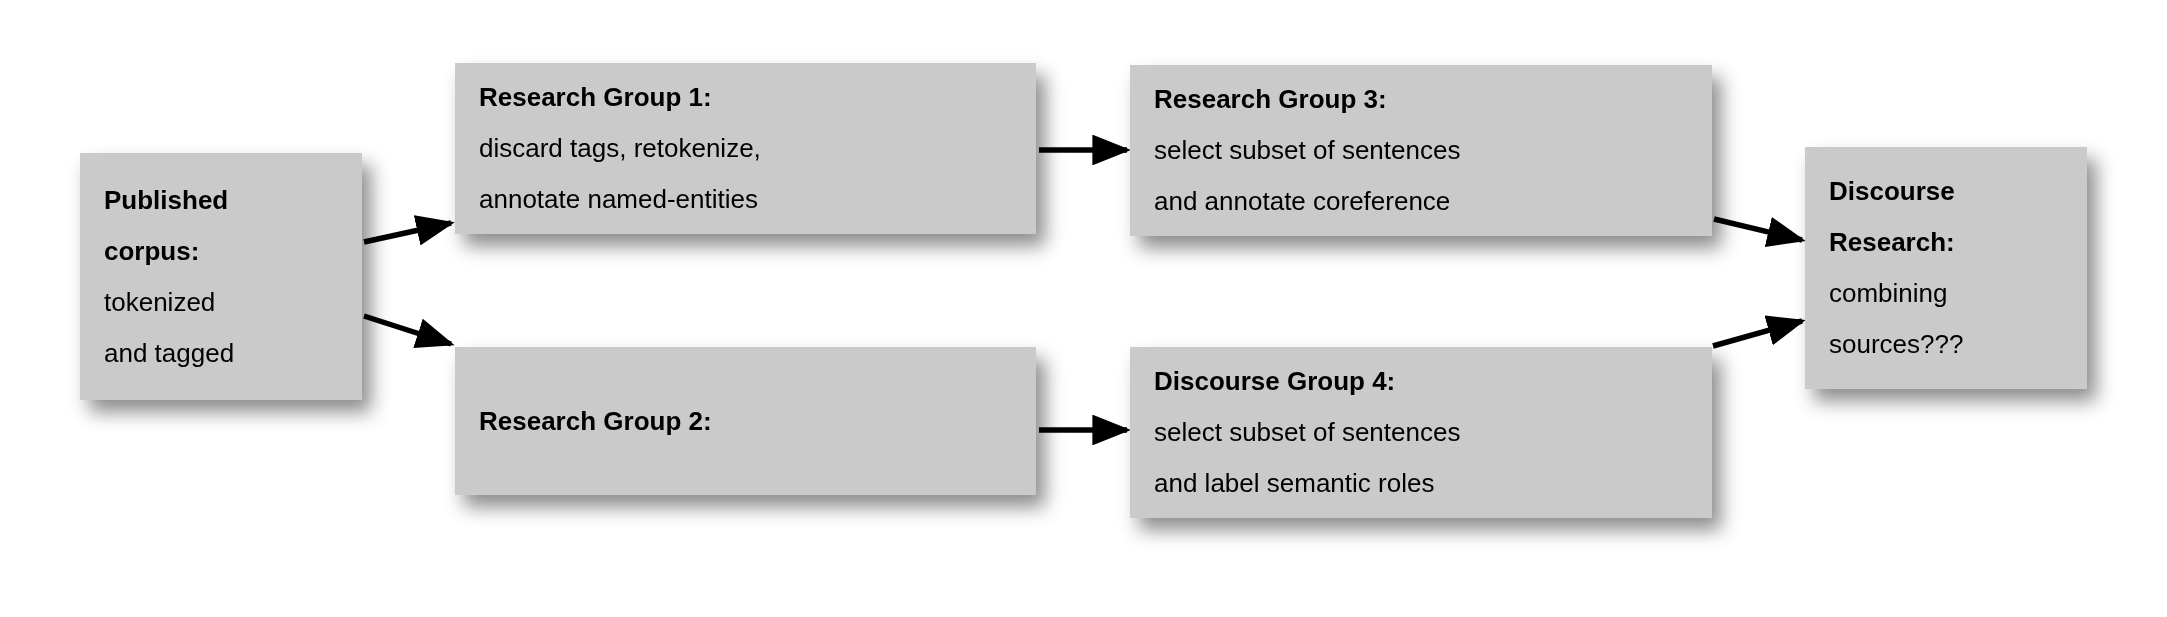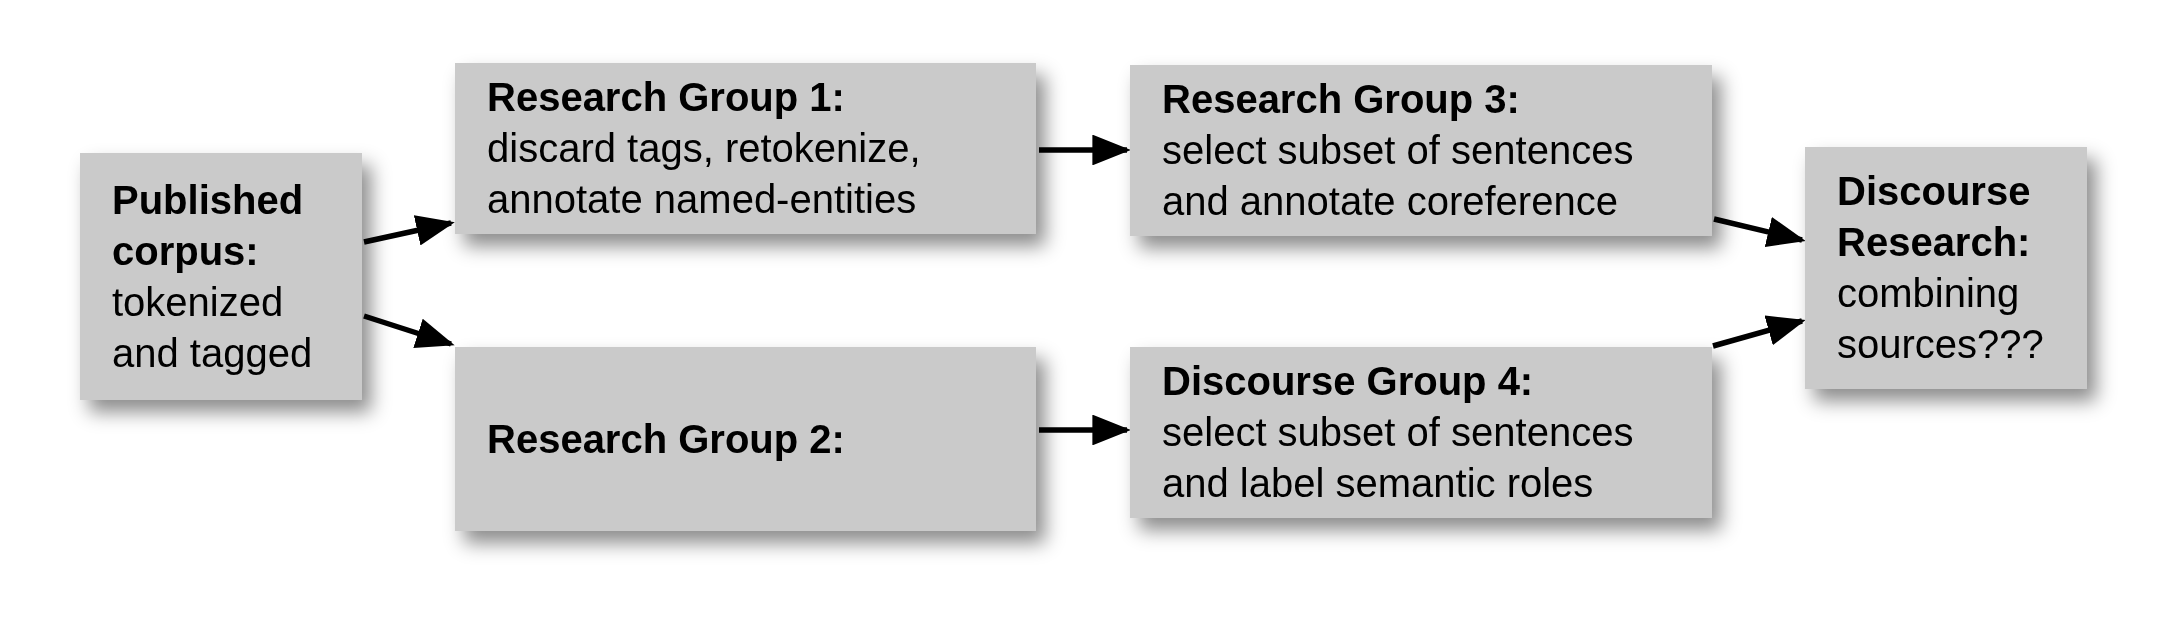--- a/index.html
+++ b/index.html
@@ -10,23 +10,23 @@
     background: #ffffff;
     font-family: "Liberation Sans", sans-serif;
     overflow: hidden;
   }
   .node {
     position: absolute;
     box-sizing: border-box;
     background: #cacaca;
     color: #000000;
     box-shadow: 9px 12px 18px rgba(0, 0, 0, 0.45);
-    font-size: 40px;
+    font-size: 26px;
     line-height: 51px;
-    padding: 0 32px;
+    padding: 0 24px;
     display: flex;
     flex-direction: column;
     justify-content: center;
   }
   .node .title {
     display: block;
     font-weight: bold;
     white-space: pre-line;
   }
   .node .body {
@@ -71,21 +71,21 @@
     <span class="body">tokenized
 and tagged</span>
   </div>
 
   <div class="node" style="left:455px; top:63px; width:581px; height:171px;">
     <span class="title">Research Group 1:</span>
     <span class="body">discard tags, retokenize,
 annotate named-entities</span>
   </div>
 
-  <div class="node" style="left:455px; top:347px; width:581px; height:184px;">
+  <div class="node" style="left:455px; top:347px; width:581px; height:148px;">
     <span class="title">Research Group 2:</span>
   </div>
 
   <div class="node" style="left:1130px; top:65px; width:582px; height:171px;">
     <span class="title">Research Group 3:</span>
     <span class="body">select subset of sentences
 and annotate coreference</span>
   </div>
 
   <div class="node" style="left:1130px; top:347px; width:582px; height:171px;">

